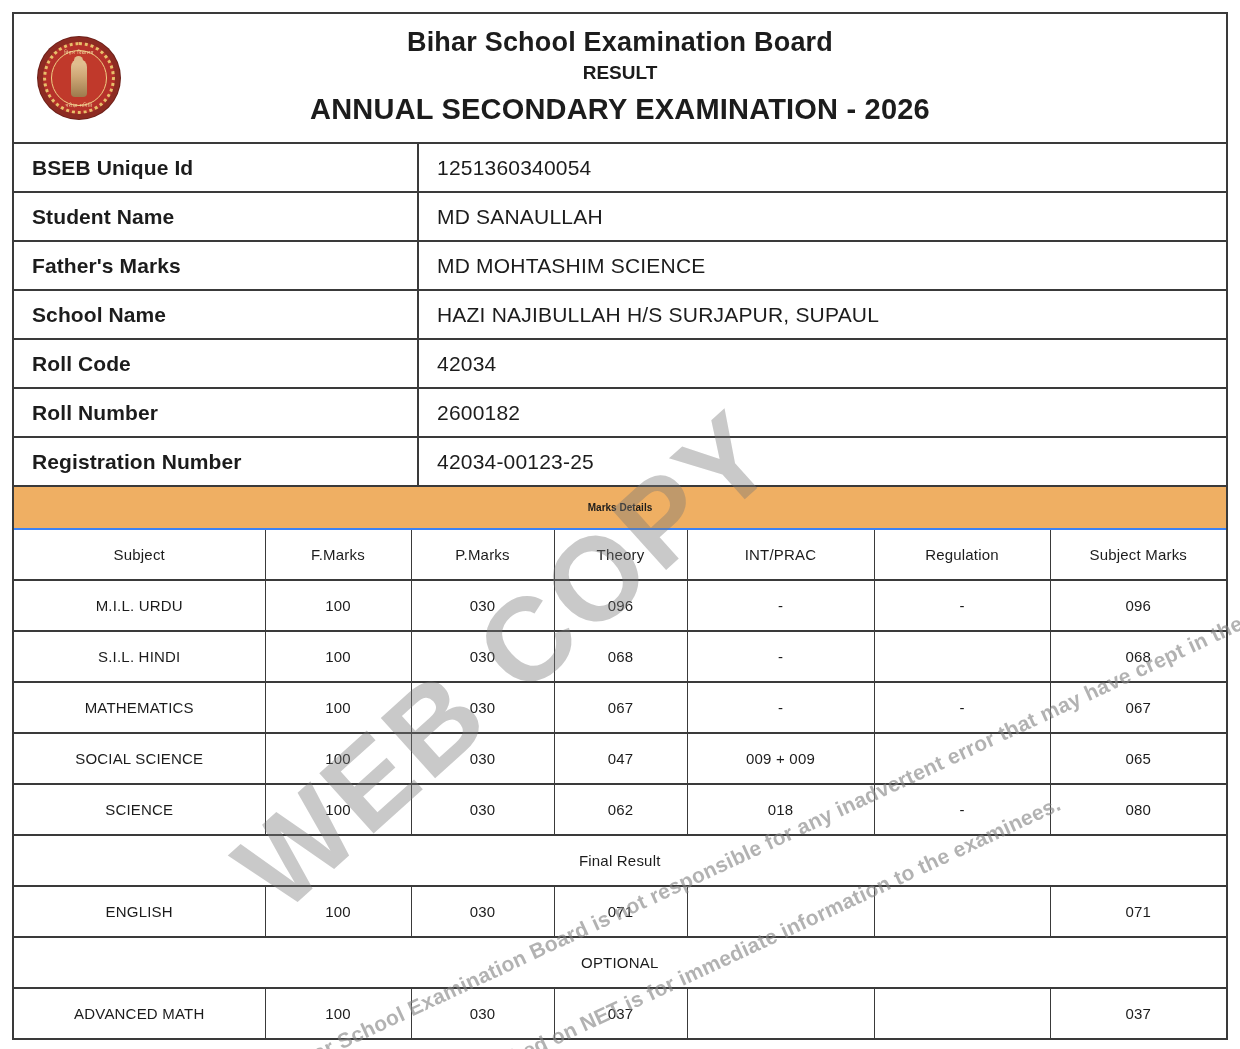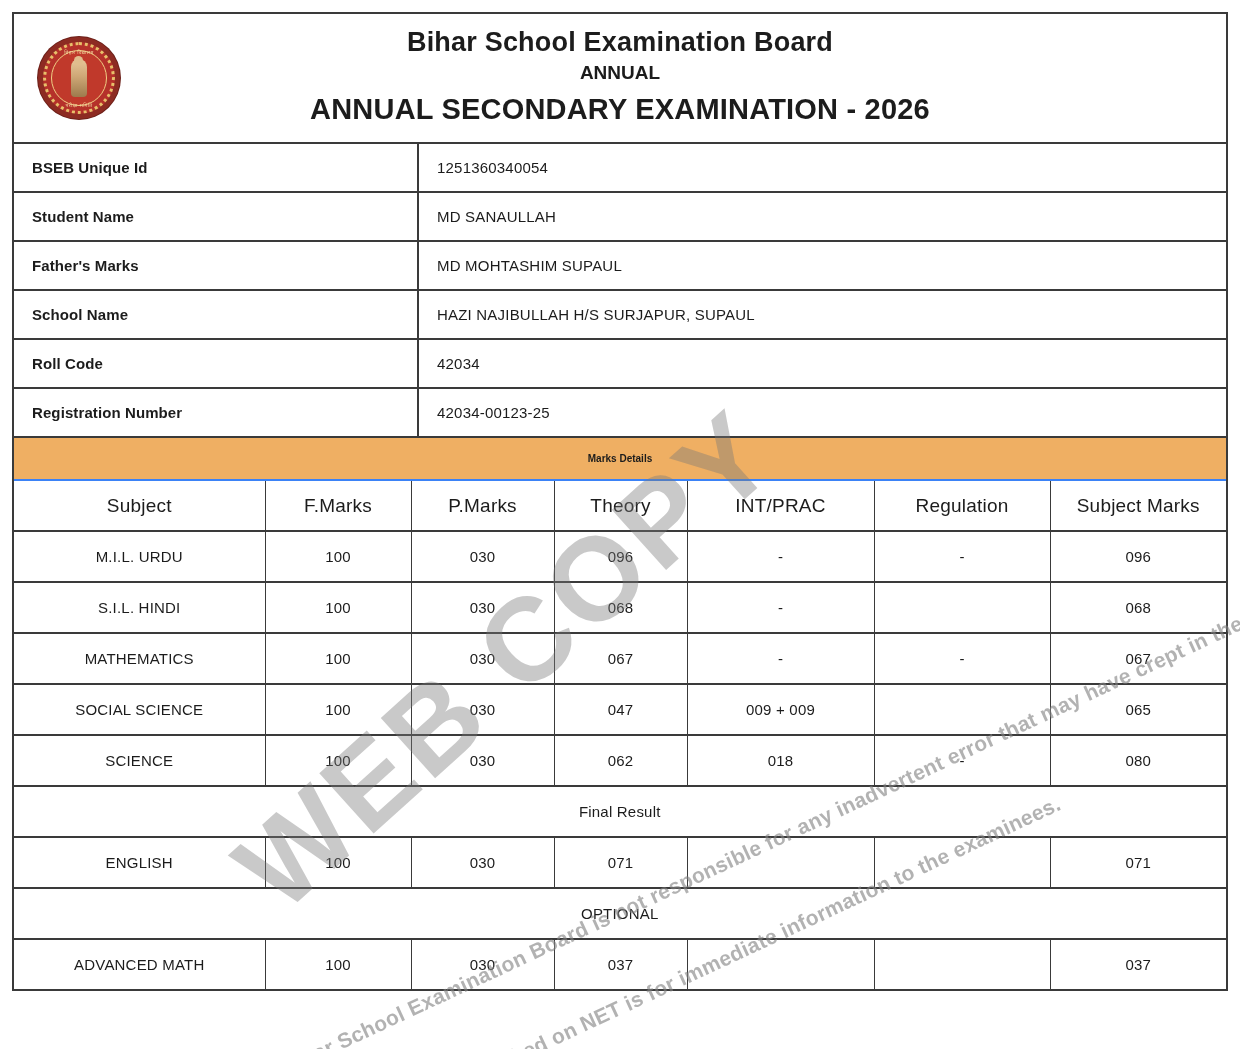--- a/index.html
+++ b/index.html
@@ -132,21 +132,21 @@
 
   
   table.info, table.marks {
     width: 100%;
     border-collapse: collapse;
     table-layout: fixed;
   }
   table.info td {
     border-bottom: 2px solid #3a3a3a;
     height: 47px;
-    font-size: 15px;
+    font-size: 21px;
     padding: 0 18px;
     vertical-align: middle;
   }
   td.info-label {
     width: 367px;
     font-weight: bold;
     border-right: 2px solid #3a3a3a;
     letter-spacing: .1px;
   }
   td.info-value {
@@ -170,21 +170,21 @@
   table.marks td {
     border-bottom: 2px solid #3a3a3a;
     border-right: 1.5px solid #3a3a3a;
     height: 47px;
     font-size: 15px;
     text-align: center;
     vertical-align: middle;
     letter-spacing: .2px;
   }
   table.marks td.last { border-right: none; }
-  table.marks tr.hdr td { font-size: 19px; }
+  table.marks tr.hdr td { font-size: 15px; }
 
   col.c1 { width: 251px; }
   col.c2 { width: 146px; }
   col.c3 { width: 143px; }
   col.c4 { width: 133px; }
   col.c5 { width: 187px; }
   col.c6 { width: 176px; }
   col.c7 { width: 176px; }
 
   td.section-row {
@@ -244,46 +244,50 @@
           <div class="seal-ring"></div>
           <div class="seal-inner"></div>
           <div class="seal-text-top">बिहार विद्यालय</div>
           <div class="seal-head"></div>
           <div class="seal-figure"></div>
           <div class="seal-text-bottom">परीक्षा समिति</div>
         </div>
       </div>
       <div class="titles">
         <div class="title-main">Bihar School Examination Board</div>
-        <div class="title-sub">ANNUAL</div>
+        <div class="title-sub">RESULT</div>
         <div class="title-exam">ANNUAL SECONDARY EXAMINATION - 2026</div>
       </div>
     </div>
 
     <table class="info">
       <tbody>
         <tr>
           <td class="info-label">BSEB Unique Id</td>
           <td class="info-value">1251360340054</td>
         </tr>
         <tr>
           <td class="info-label">Student Name</td>
           <td class="info-value">MD SANAULLAH</td>
         </tr>
         <tr>
           <td class="info-label">Father's Marks</td>
-          <td class="info-value">MD MOHTASHIM SUPAUL</td>
+          <td class="info-value">MD MOHTASHIM SCIENCE</td>
         </tr>
         <tr>
           <td class="info-label">School Name</td>
           <td class="info-value">HAZI NAJIBULLAH H/S SURJAPUR, SUPAUL</td>
         </tr>
         <tr>
           <td class="info-label">Roll Code</td>
           <td class="info-value">42034</td>
+        </tr>
+        <tr>
+          <td class="info-label">Roll Number</td>
+          <td class="info-value">2600182</td>
         </tr>
         <tr>
           <td class="info-label">Registration Number</td>
           <td class="info-value">42034-00123-25</td>
         </tr>
       </tbody>
     </table>
 
     <div class="band">Marks Details</div>
 

